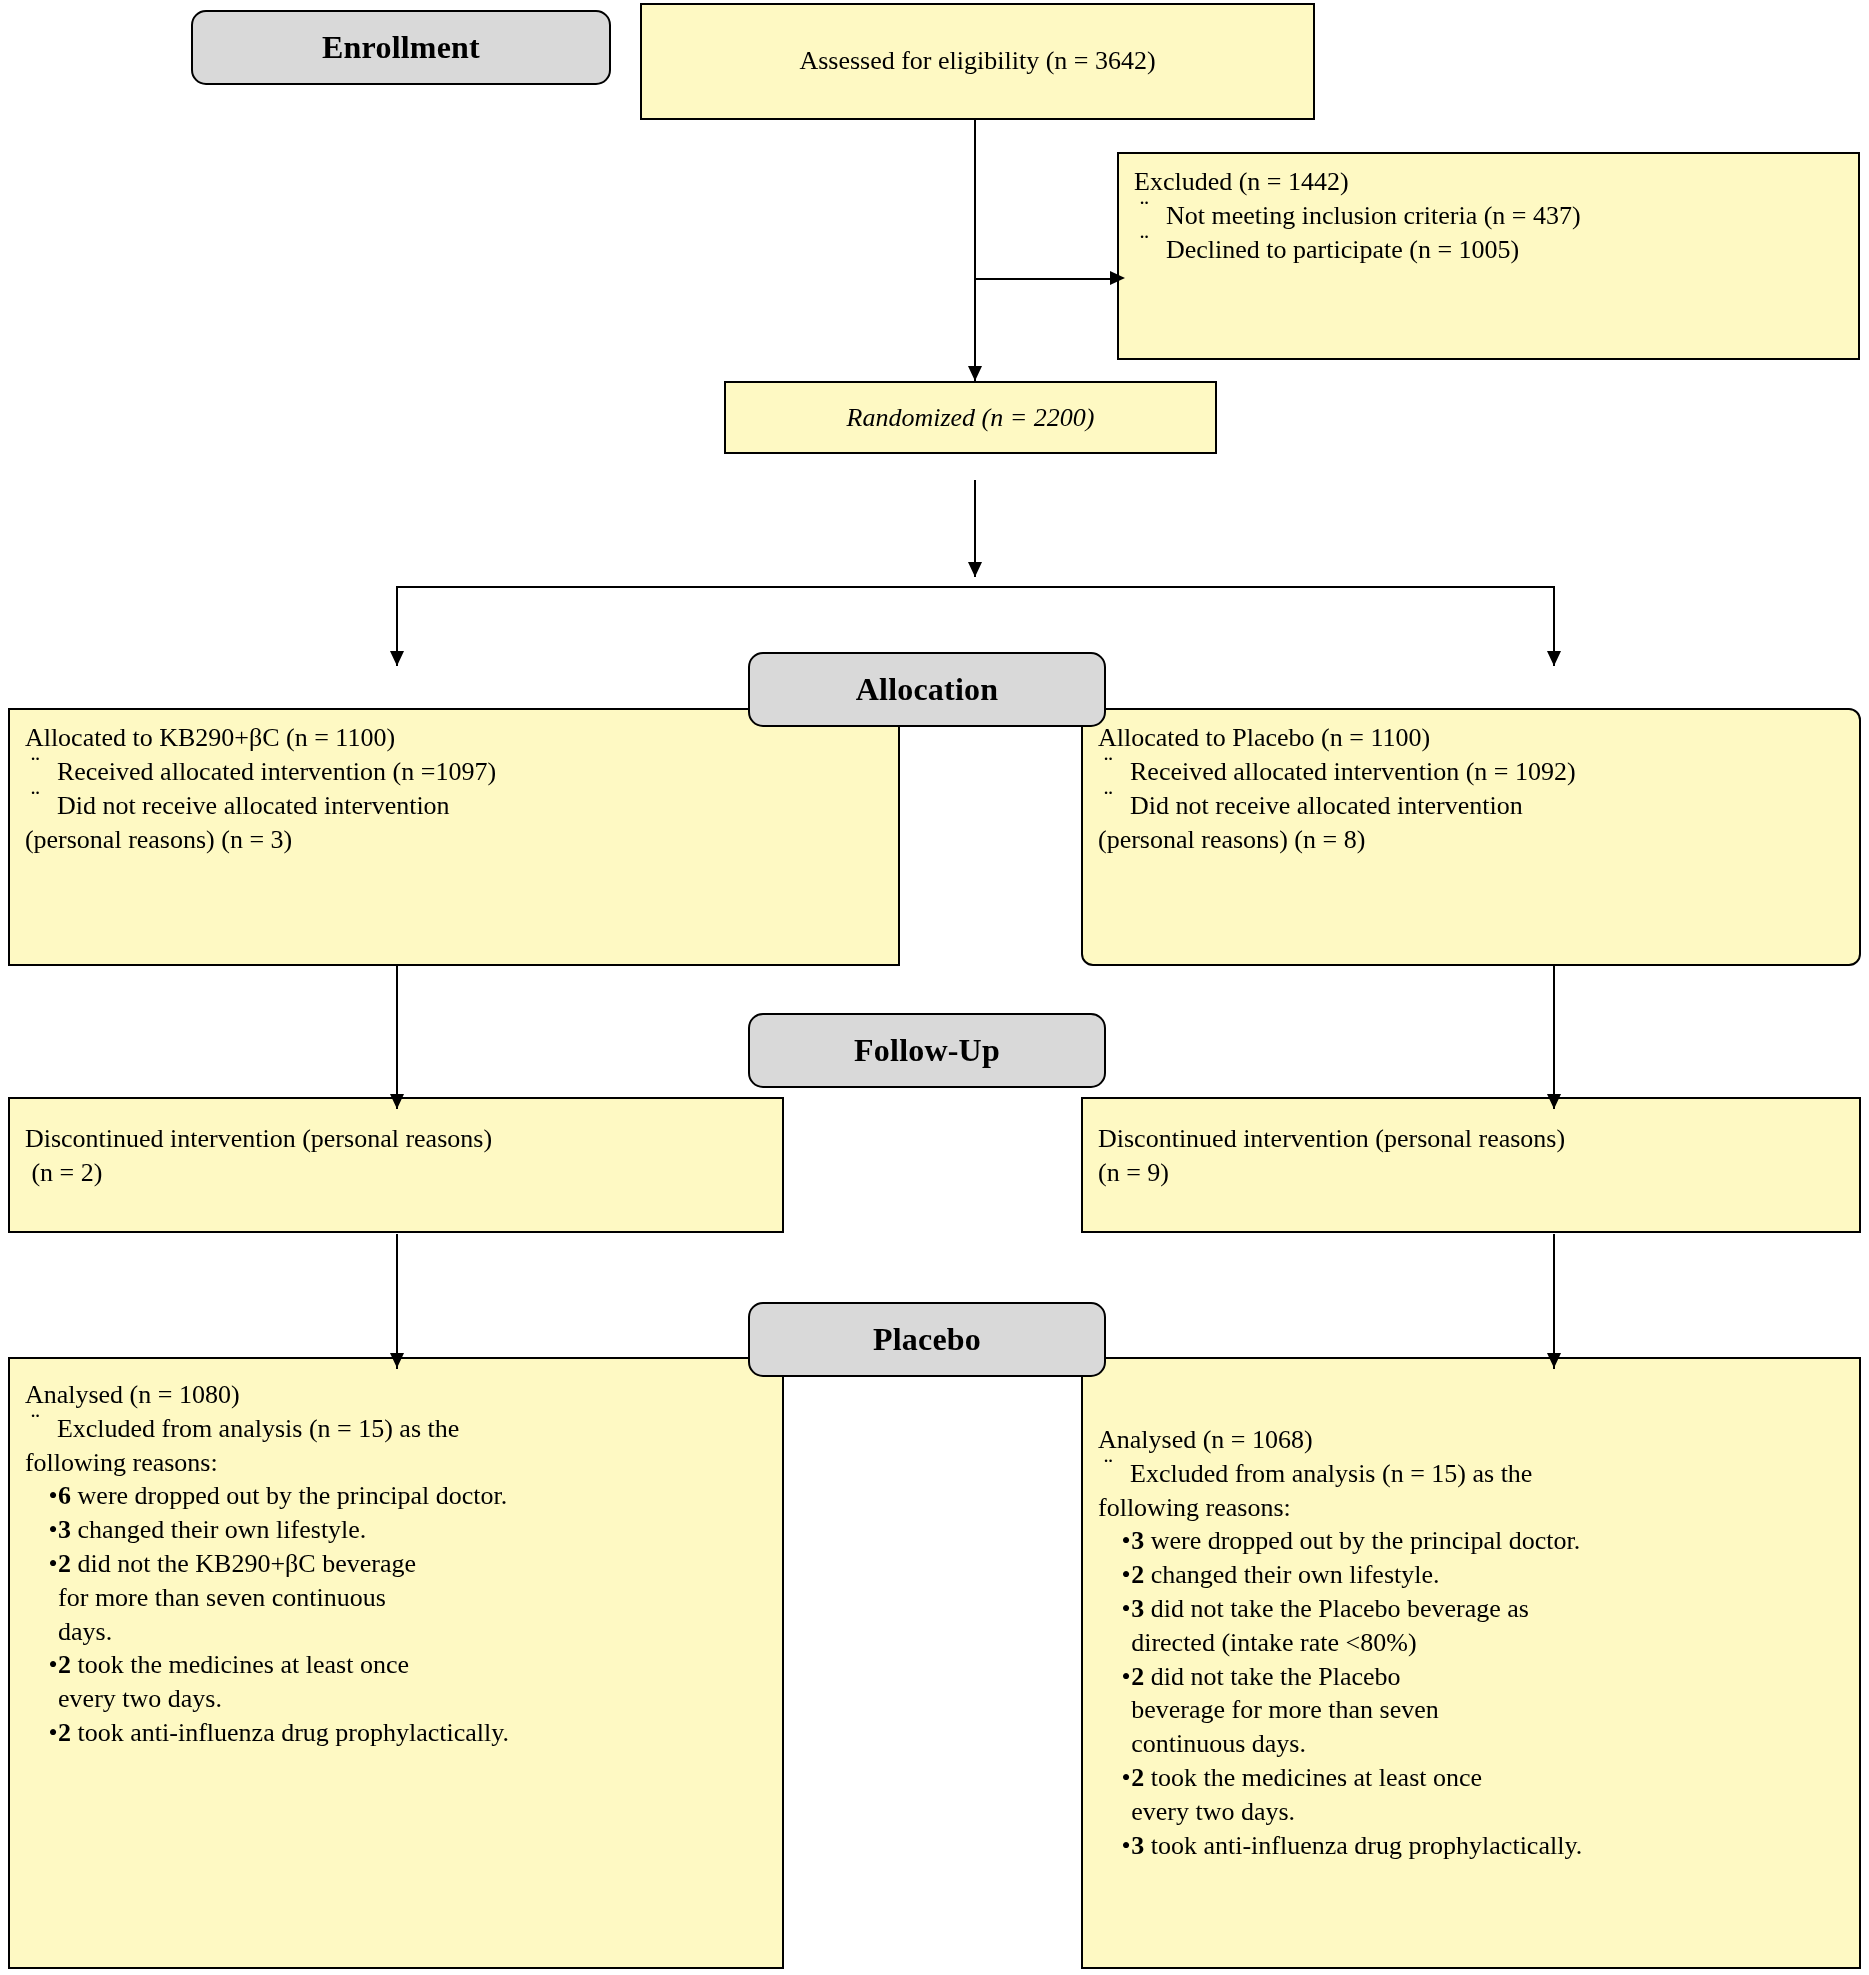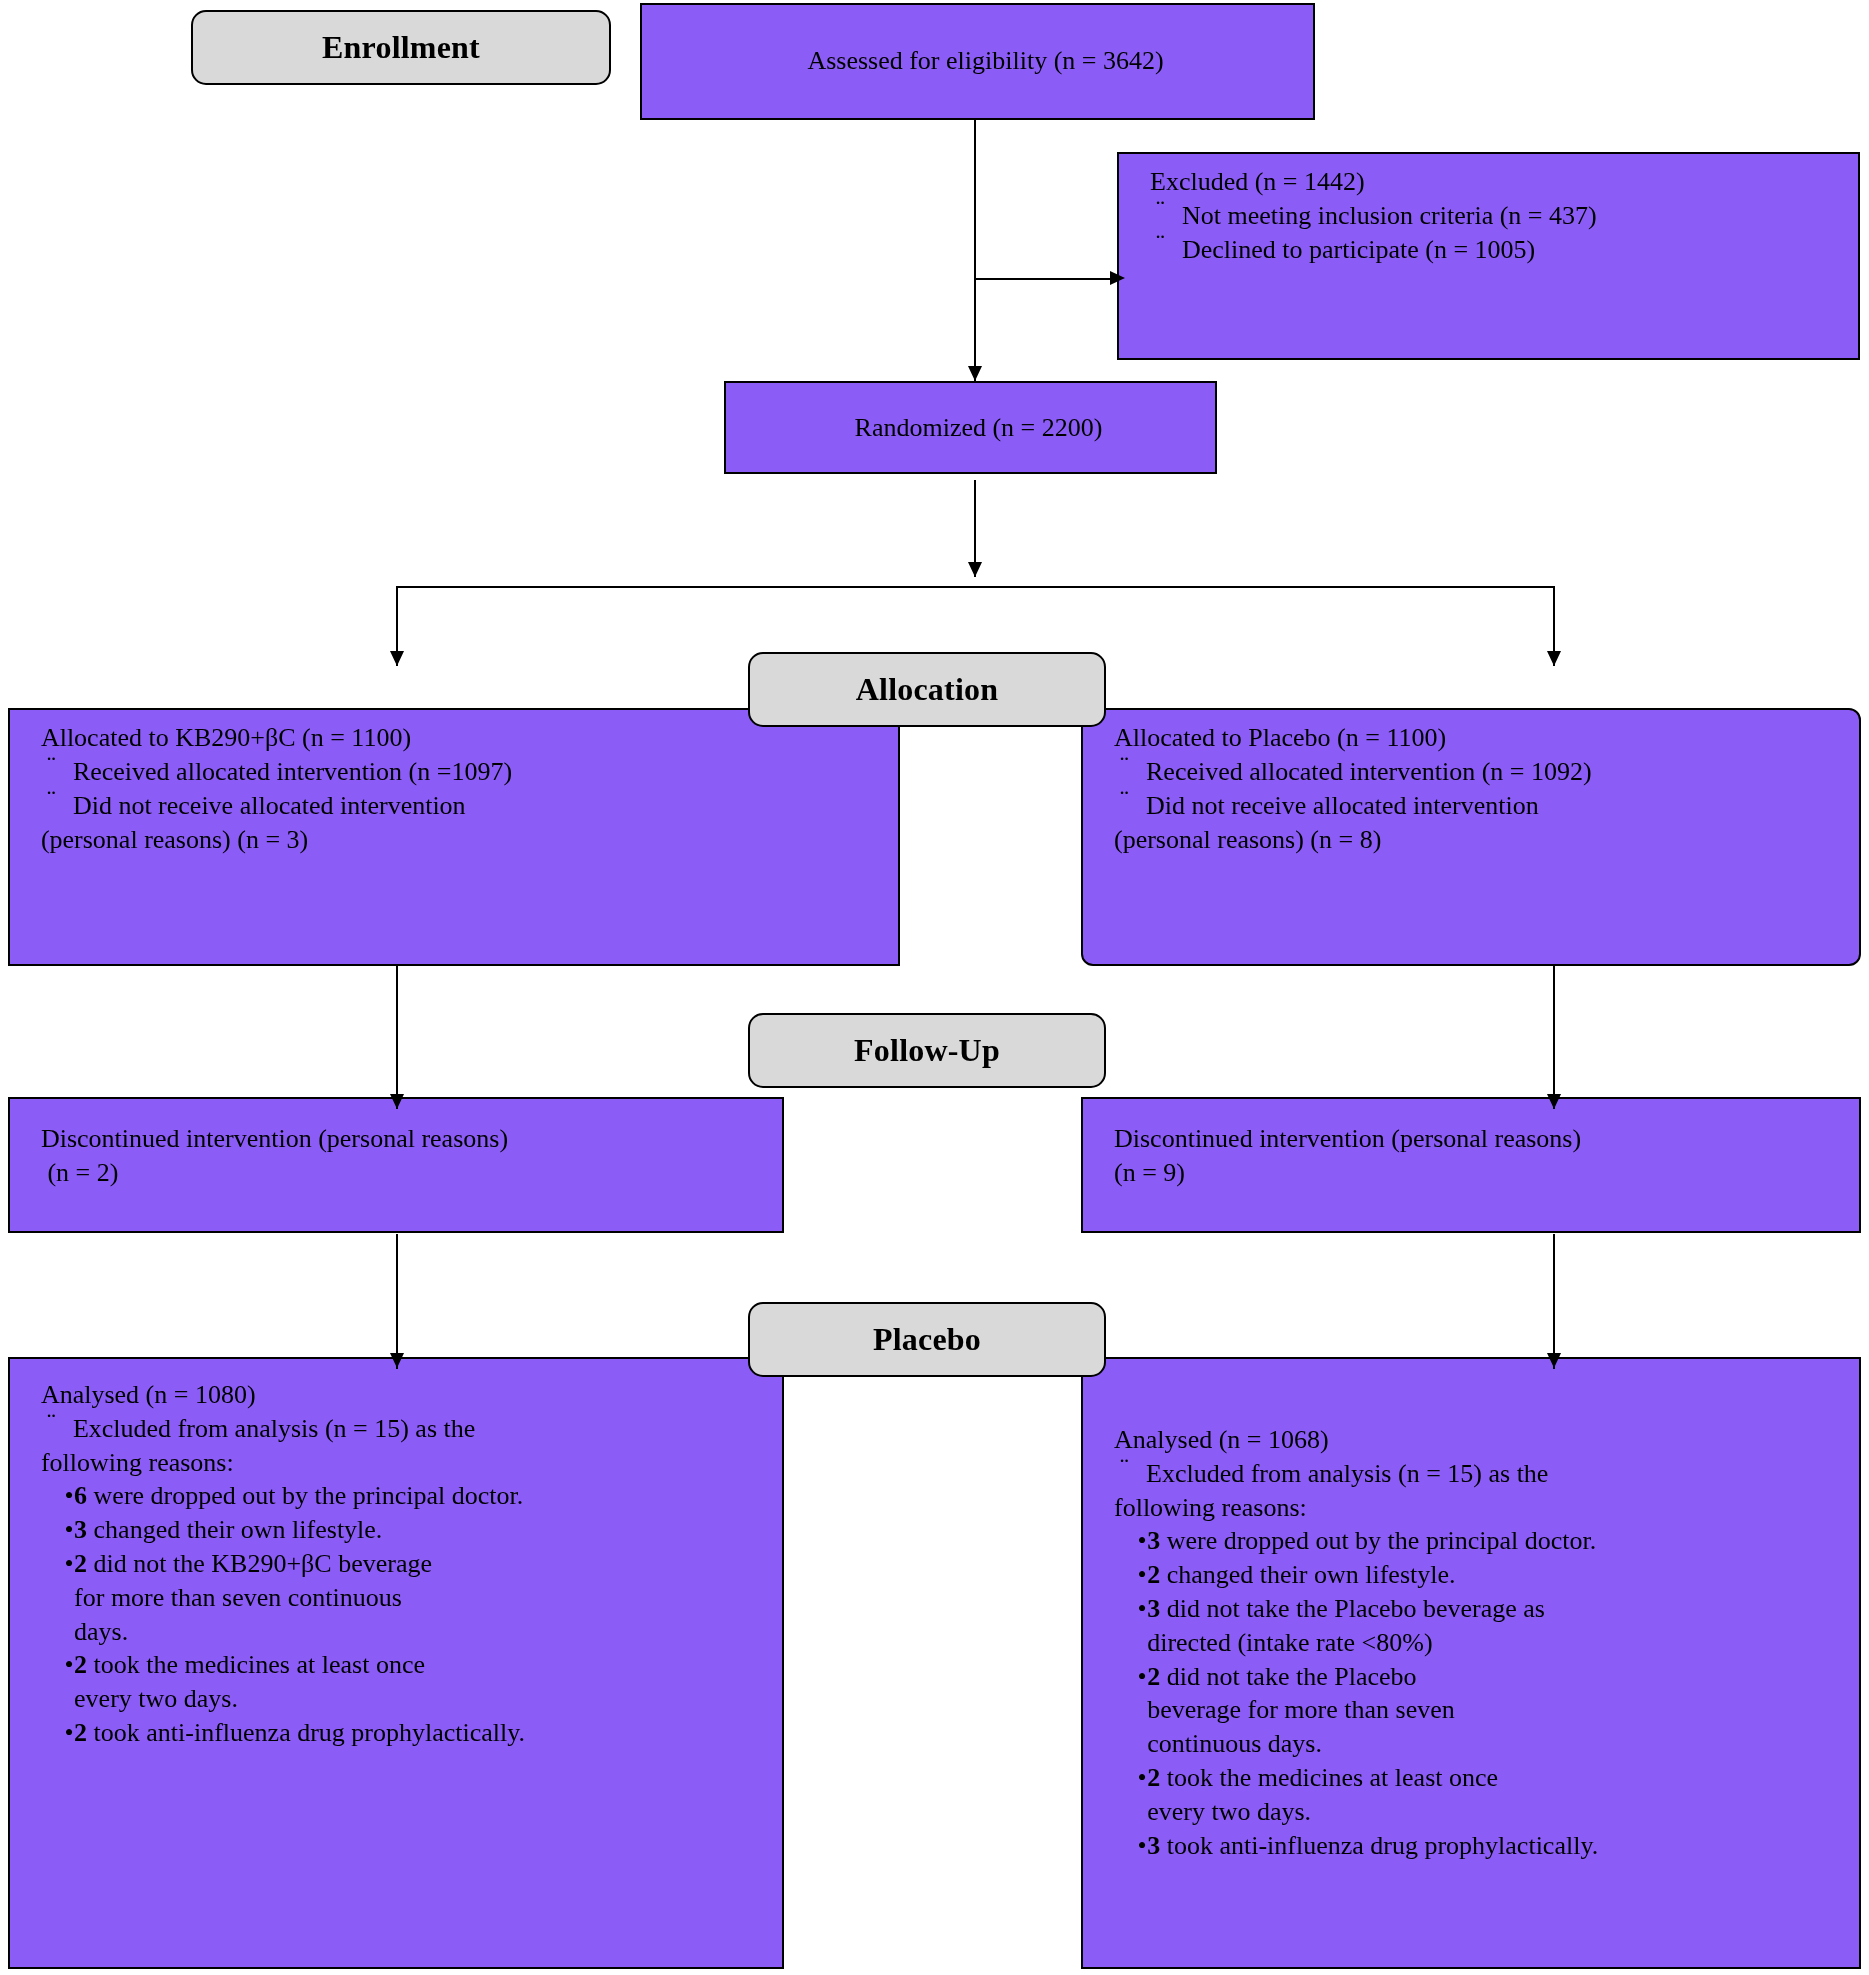--- a/index.html
+++ b/index.html
@@ -15,24 +15,23 @@
     font-family: "Liberation Serif", "DejaVu Serif", serif;
     color: #000000;
     overflow: hidden;
   }
 
   
   .box {
     position: absolute;
     box-sizing: border-box;
     border: 2.2px solid #000000;
-    background: #8b5cf6;
+    background: #fef9c3;
     font-size: 26px;
     line-height: 1.30;
-    padding-left: 16px;
   }
   .box .pad {
     padding: 11.4px 13px 11.4px 15px;
   }
   .box.centered {
     display: flex;
     align-items: center;
     justify-content: center;
     text-align: center;
   }
@@ -135,21 +134,21 @@
       </div>
       <div class="lvl1">
         <span class="bul">¨</span>
         <span class="txt">Declined to participate (n = 1005)</span>
       </div>
     </div>
   </div>
 
   <div class="arrow-down" style="left:968px; top:366px;"></div>
 
-  <div class="box centered" style="left:724px; top:381px; width:493px; height:93px;">
+  <div class="box centered" style="left:724px; top:381px; width:493px; height:73px;font-style:italic;">
     <span>Randomized (n = 2200)</span>
   </div>
 
   <div class="vline" style="left:974px; top:480px; width:2.2px; height:97px;"></div>
   <div class="arrow-down" style="left:968px; top:562px;"></div>
   <div class="hline" style="left:396px; top:586px; width:1159px; height:2.2px;"></div>
   <div class="vline" style="left:396px; top:586px; width:2.2px; height:80px;"></div>
   <div class="arrow-down" style="left:390px; top:651px;"></div>
   <div class="vline" style="left:1553px; top:586px; width:2.2px; height:80px;"></div>
   <div class="arrow-down" style="left:1547px; top:651px;"></div>

